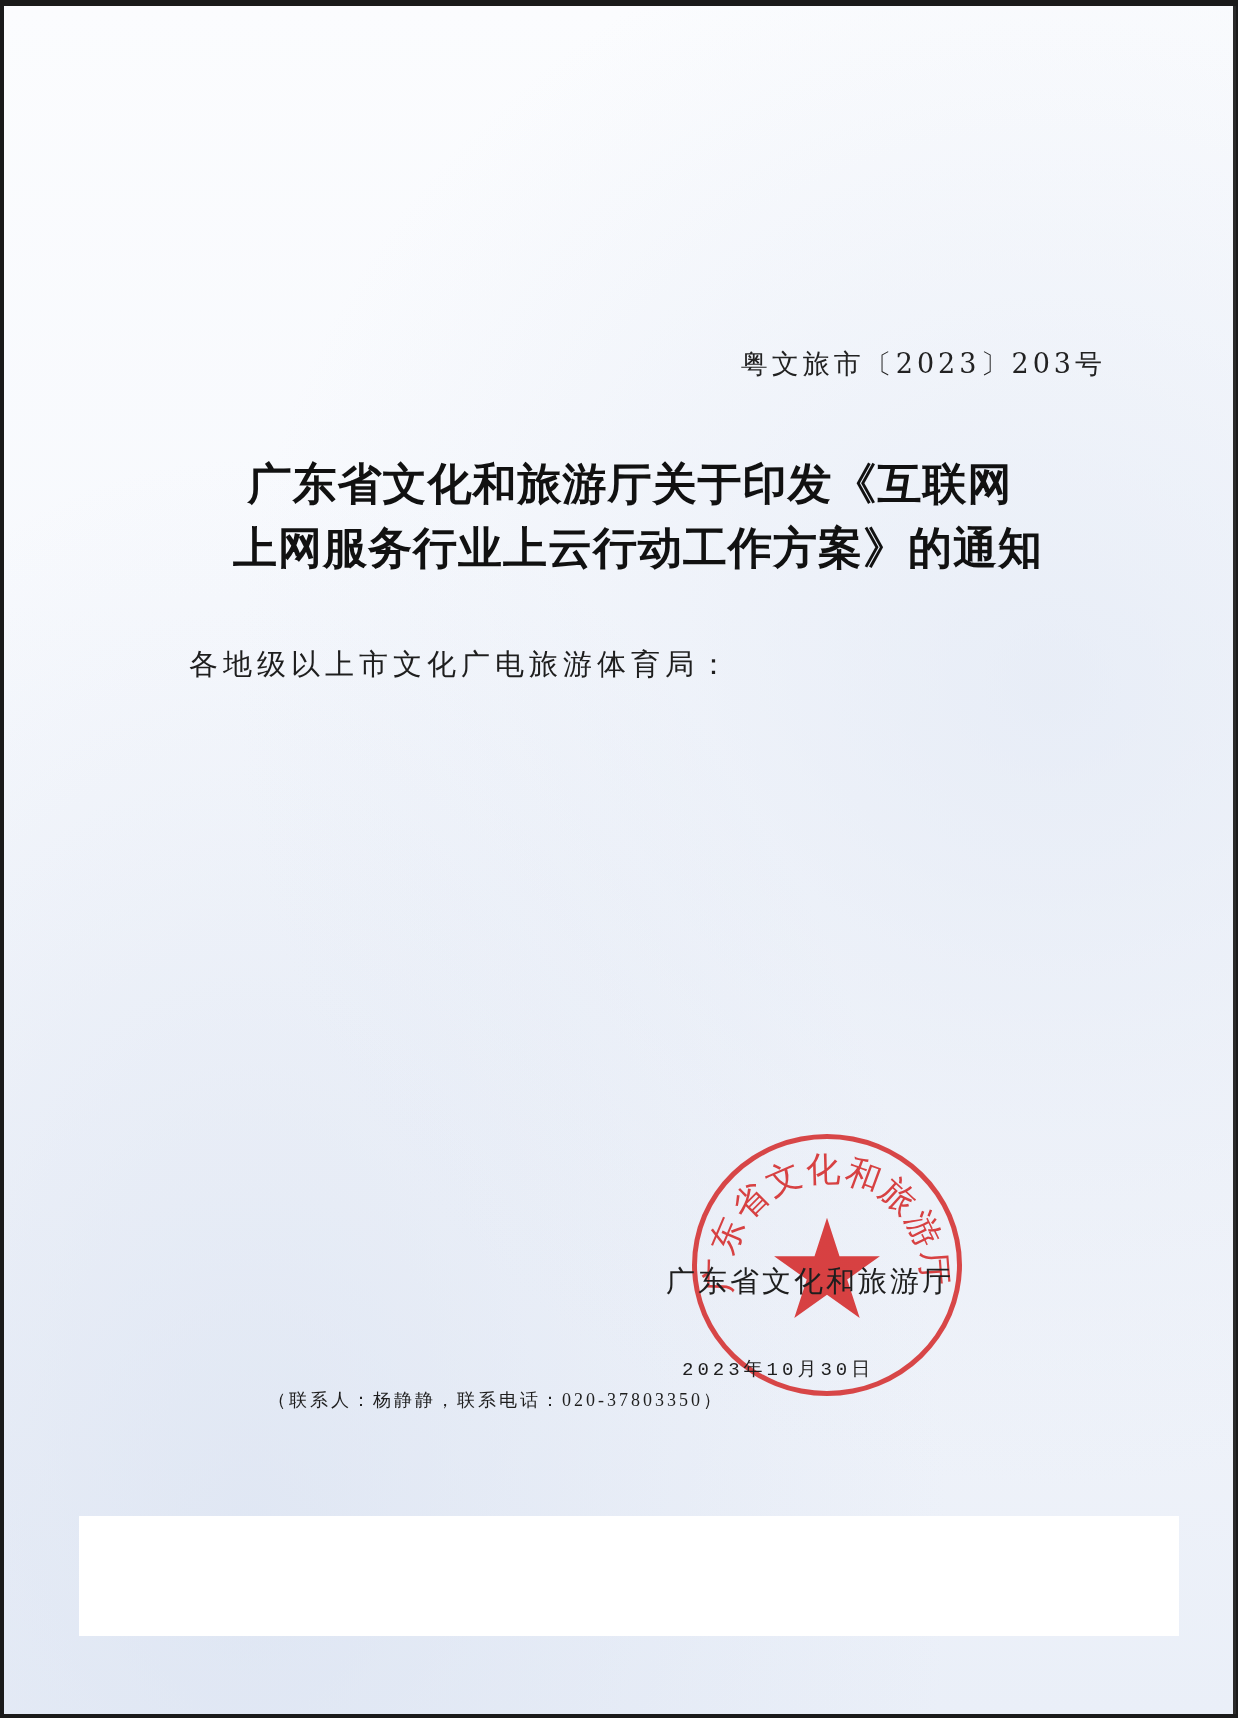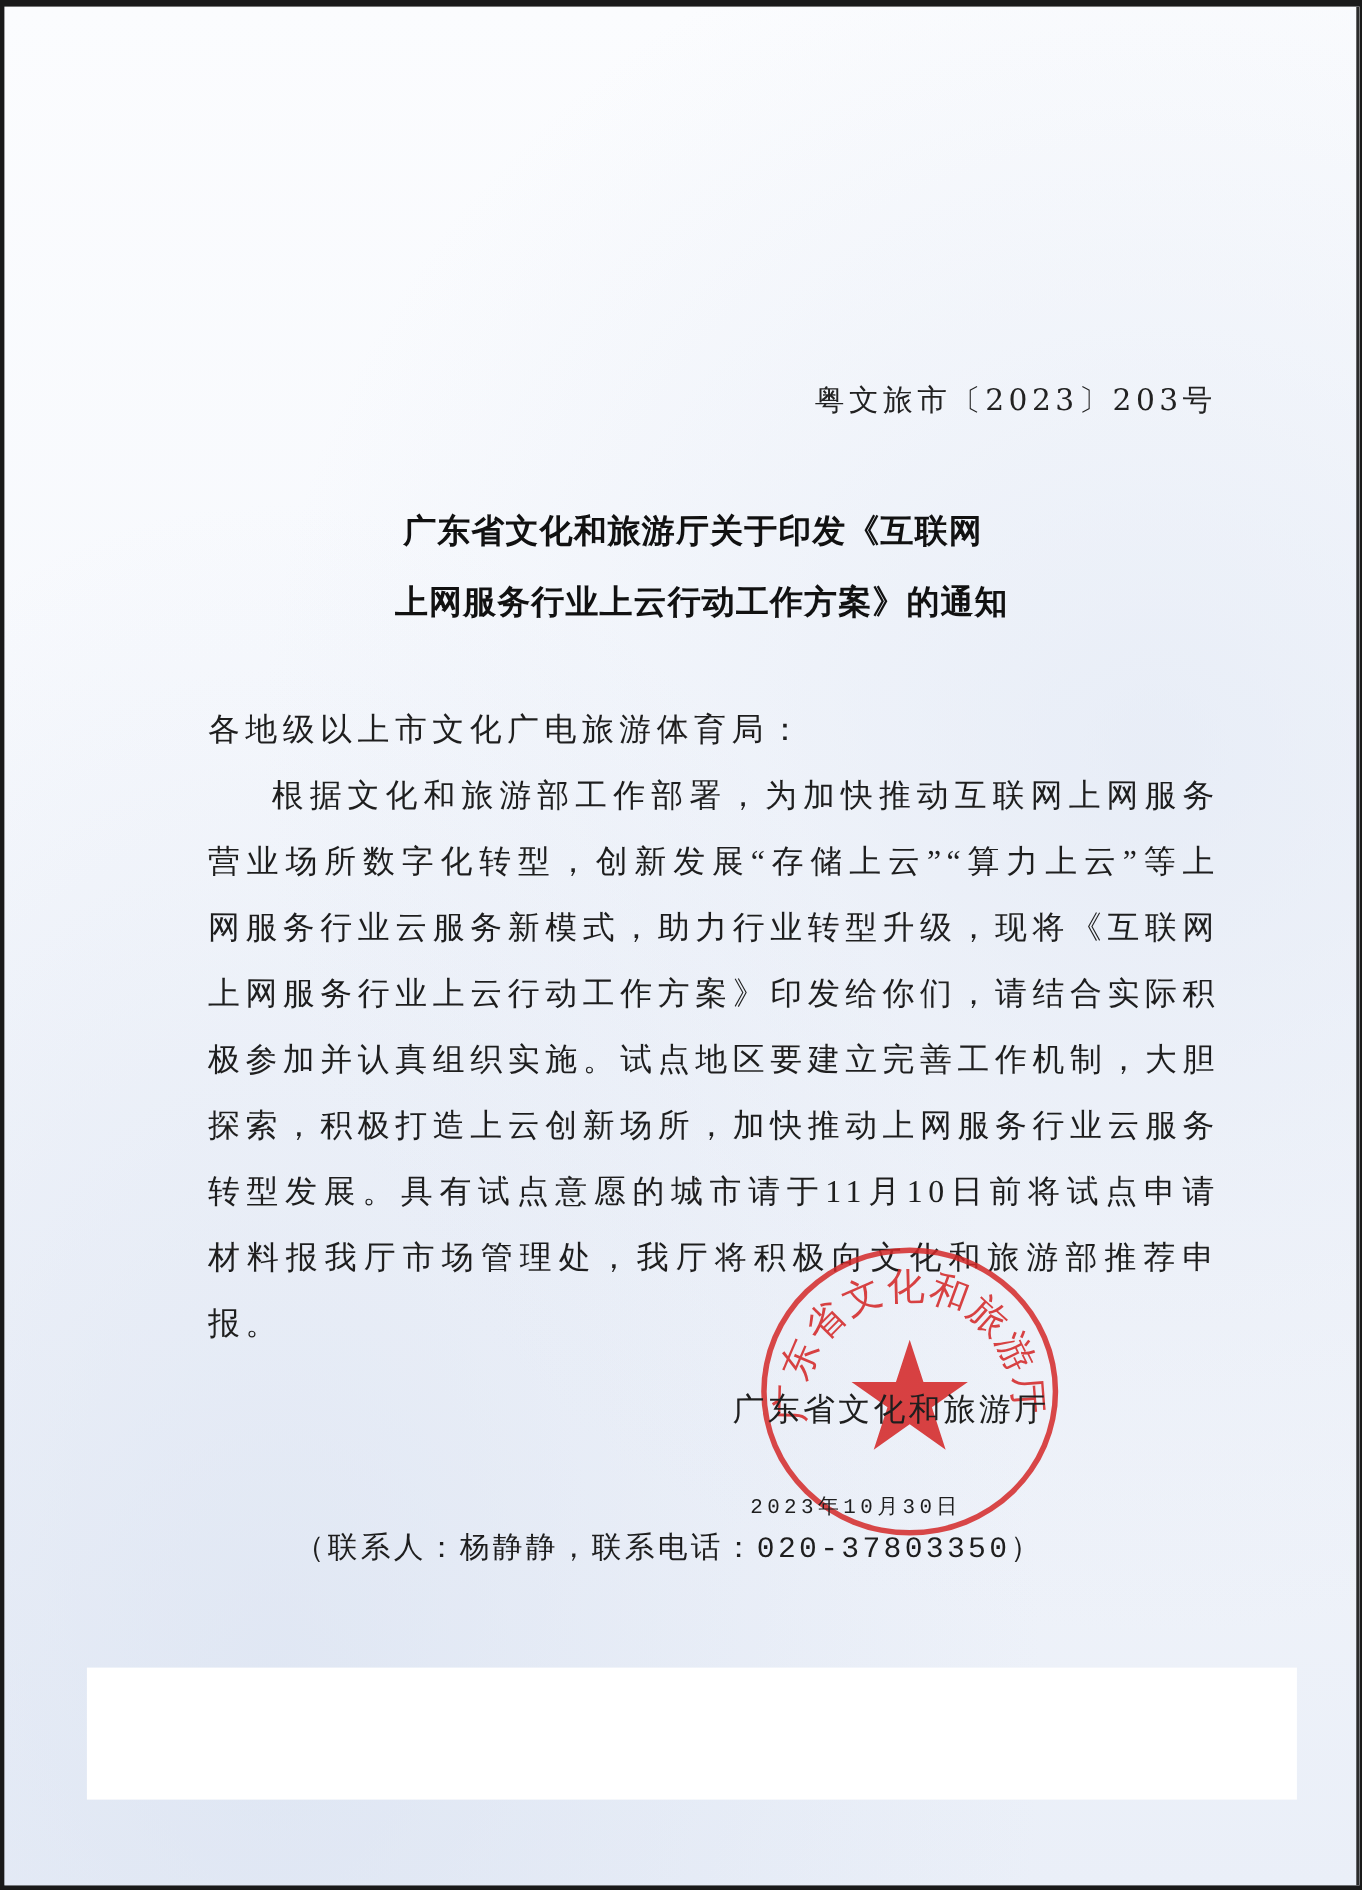--- a/index.html
+++ b/index.html
@@ -47,21 +47,21 @@
       font-size: 27px;
       letter-spacing: 4px;
       color: #222;
     }
     .title {
       position: absolute;
       top: 446px;
       left: 0;
       width: 100%;
       text-align: center;
-      font-size: 30px;
+      font-size: 44px;
       font-weight: bold;
       line-height: 64px;
       color: #111;
       letter-spacing: 1px;
     }
     .title .line {
       display: block;
       padding-left: 36px;
     }
     .title .line1 { padding-left: 20px; }
@@ -114,22 +114,22 @@
       left: 678px;
       font-family: Liberation Mono, monospace;
       font-size: 19px;
       letter-spacing: 4px;
       color: #1e1e1e;
     }
     .contact {
       position: absolute;
       top: 1382px;
       left: 264px;
-      font-family: Liberation Mono, monospace;
-      font-size: 27px;
+      font-family: Liberation Serif, serif;
+      font-size: 18px;
       letter-spacing: 3px;
       color: #1e1e1e;
     }
     .redaction {
       position: absolute;
       left: 75px;
       top: 1510px;
       width: 1100px;
       height: 120px;
       background: #ffffff;
@@ -143,21 +143,20 @@
 
   <div class="doc-number">粤文旅市〔2023〕203号</div>
 
   <div class="title">
     <span class="line line1">广东省文化和旅游厅关于印发《互联网</span>
     <span class="line line2">上网服务行业上云行动工作方案》的通知</span>
   </div>
 
   <div class="body-text">
     <span class="salutation">各地级以上市文化广电旅游体育局：</span>
-    <span class="paragraph">根据文化和旅游部工作部署，为加快推动互联网上网服务营业场所数字化转型，创新发展“存储上云”“算力上云”等上网服务行业云服务新模式，助力行业转型升级，现将《互联网上网服务行业上云行动工作方案》印发给你们，请结合实际积极参加并认真组织实施。试点地区要建立完善工作机制，大胆探索，积极打造上云创新场所，加快推动上网服务行业云服务转型发展。具有试点意愿的城市请于11月10日前将试点申请材料报我厅市场管理处，我厅将积极向文化和旅游部推荐申报。</span>
   </div>
 
   <div class="stamp">
     <svg viewBox="0 0 270 262">
       <defs>
         <path id="sealArc" d="M 40 175 A 100 100 0 1 1 230 175" fill="none"></path>
       </defs>
       <text font-family="DejaVu Sans, sans-serif" font-size="36" fill="rgba(212,40,40,0.88)" letter-spacing="2">
         <textPath href="#sealArc" startOffset="4%">广东省文化和旅游厅</textPath>
       </text>

